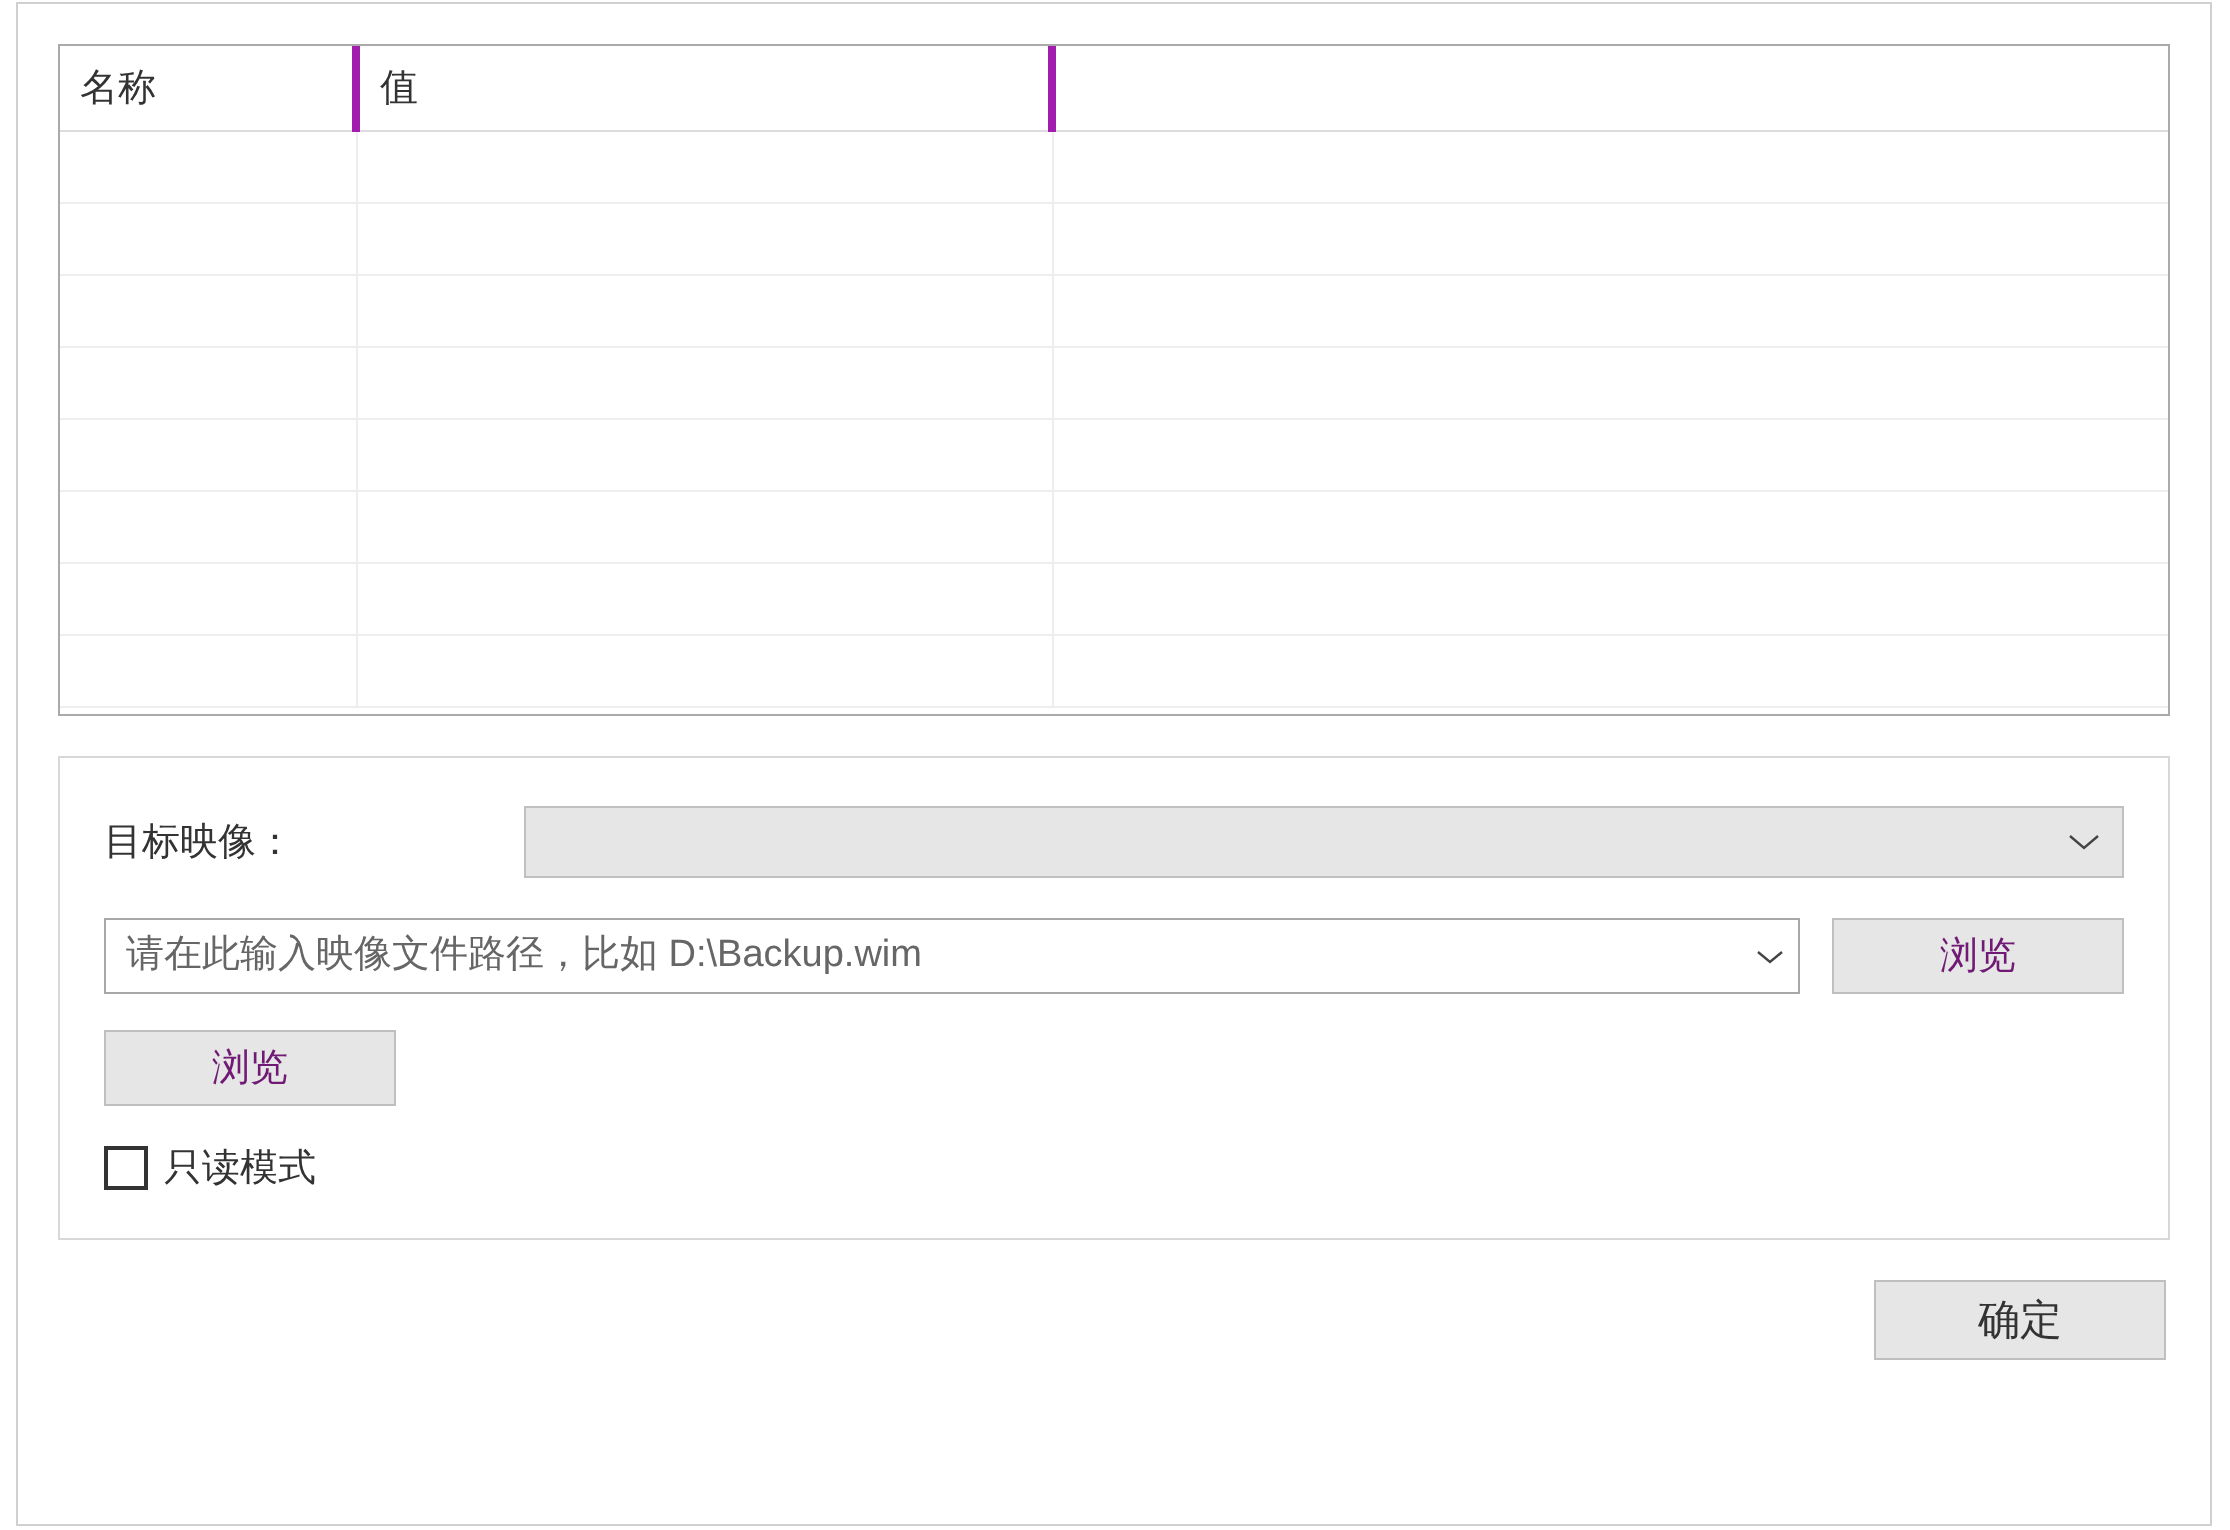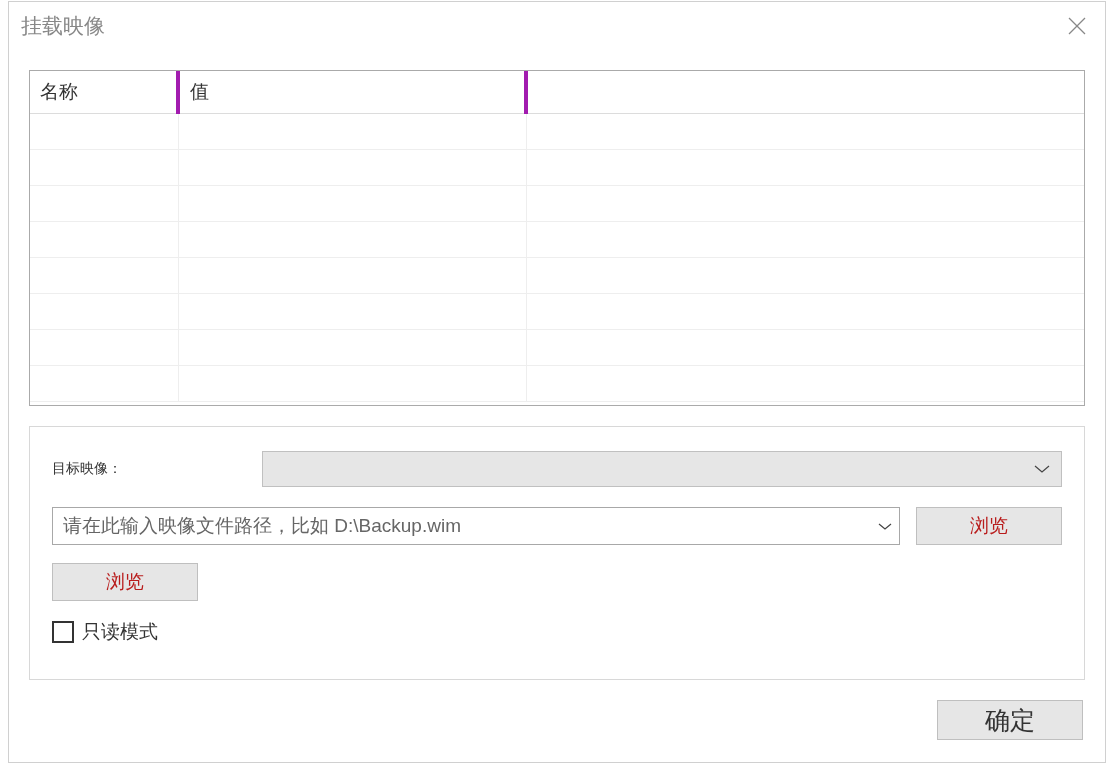--- a/index.html
+++ b/index.html
@@ -89,21 +89,21 @@
       border: 1px solid #d8d8d8;
       margin-top: 20px;
       padding: 24px 22px 14px 22px;
     }
     .form-row {
       display: flex;
       align-items: center;
       margin-bottom: 20px;
     }
     .form-label {
-      font-size: 14px;
+      font-size: 19px;
       color: #333333;
       width: 210px;
     }
     .dropdown-target {
       flex: 1;
       height: 36px;
       background: #e6e6e6;
       border: 1px solid #c0c0c0;
       display: flex;
       align-items: center;
@@ -161,30 +161,30 @@
       stroke: #444444;
       stroke-width: 1.2;
       fill: none;
     }
     .browse-btn {
       width: 146px;
       height: 38px;
       background: #e6e6e6;
       border: 1px solid #bfbfbf;
       font-size: 19px;
-      color: #b91c1c;
+      color: #701a75;
       cursor: pointer;
       font-family: inherit;
     }
     .checkbox-row {
       display: flex;
       align-items: center;
       gap: 8px;
       margin-top: 16px;
-      margin-bottom: 20px;
+      margin-bottom: 8px;
     }
     .checkbox {
       width: 22px;
       height: 22px;
       border: 2px solid #333333;
       background: #ffffff;
       cursor: pointer;
     }
     .checkbox-label {
       font-size: 19px;
@@ -196,39 +196,30 @@
       justify-content: flex-end;
       gap: 16px;
       margin-top: 20px;
       padding-right: 2px;
     }
     .action-btn {
       width: 146px;
       height: 40px;
       background: #e6e6e6;
       border: 1px solid #bfbfbf;
-      font-size: 25px;
+      font-size: 21px;
       color: #333333;
       cursor: pointer;
       font-family: inherit;
     }
   </style>
 </head>
 <body>
 
 <div class="dialog">
-  <div class="title-bar">
-    <span class="title-text">挂载映像</span>
-    <div class="close-btn">
-      <svg viewBox="0 0 24 24">
-          <line x1="4" y1="4" x2="20" y2="20"></line>
-          <line x1="20" y1="4" x2="4" y2="20"></line>
-        </svg>
-    </div>
-  </div>
 
   <div class="content">
 
     <div class="table-wrap">
       <table>
         <thead>
           <tr>
             <th class="col-name">名称</th>
             <th class="col-value">值</th>
             <th class="col-rest"></th>

